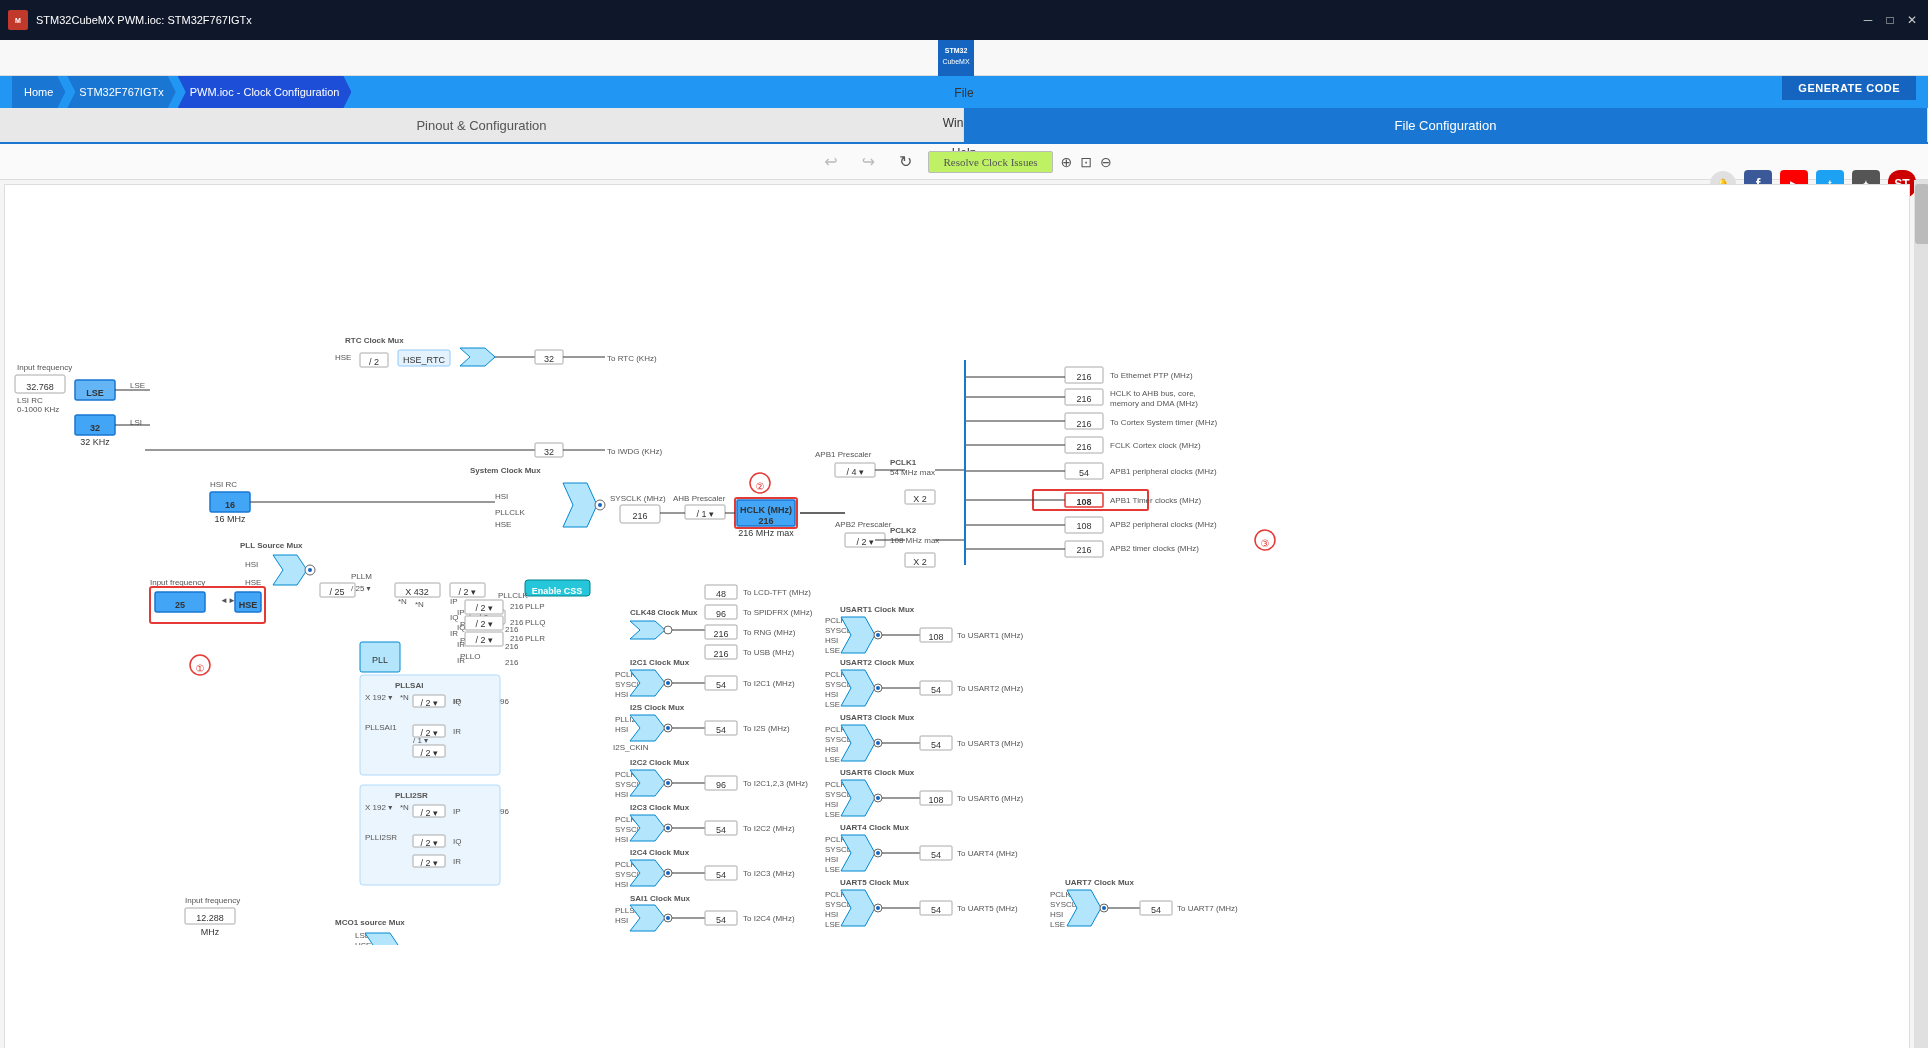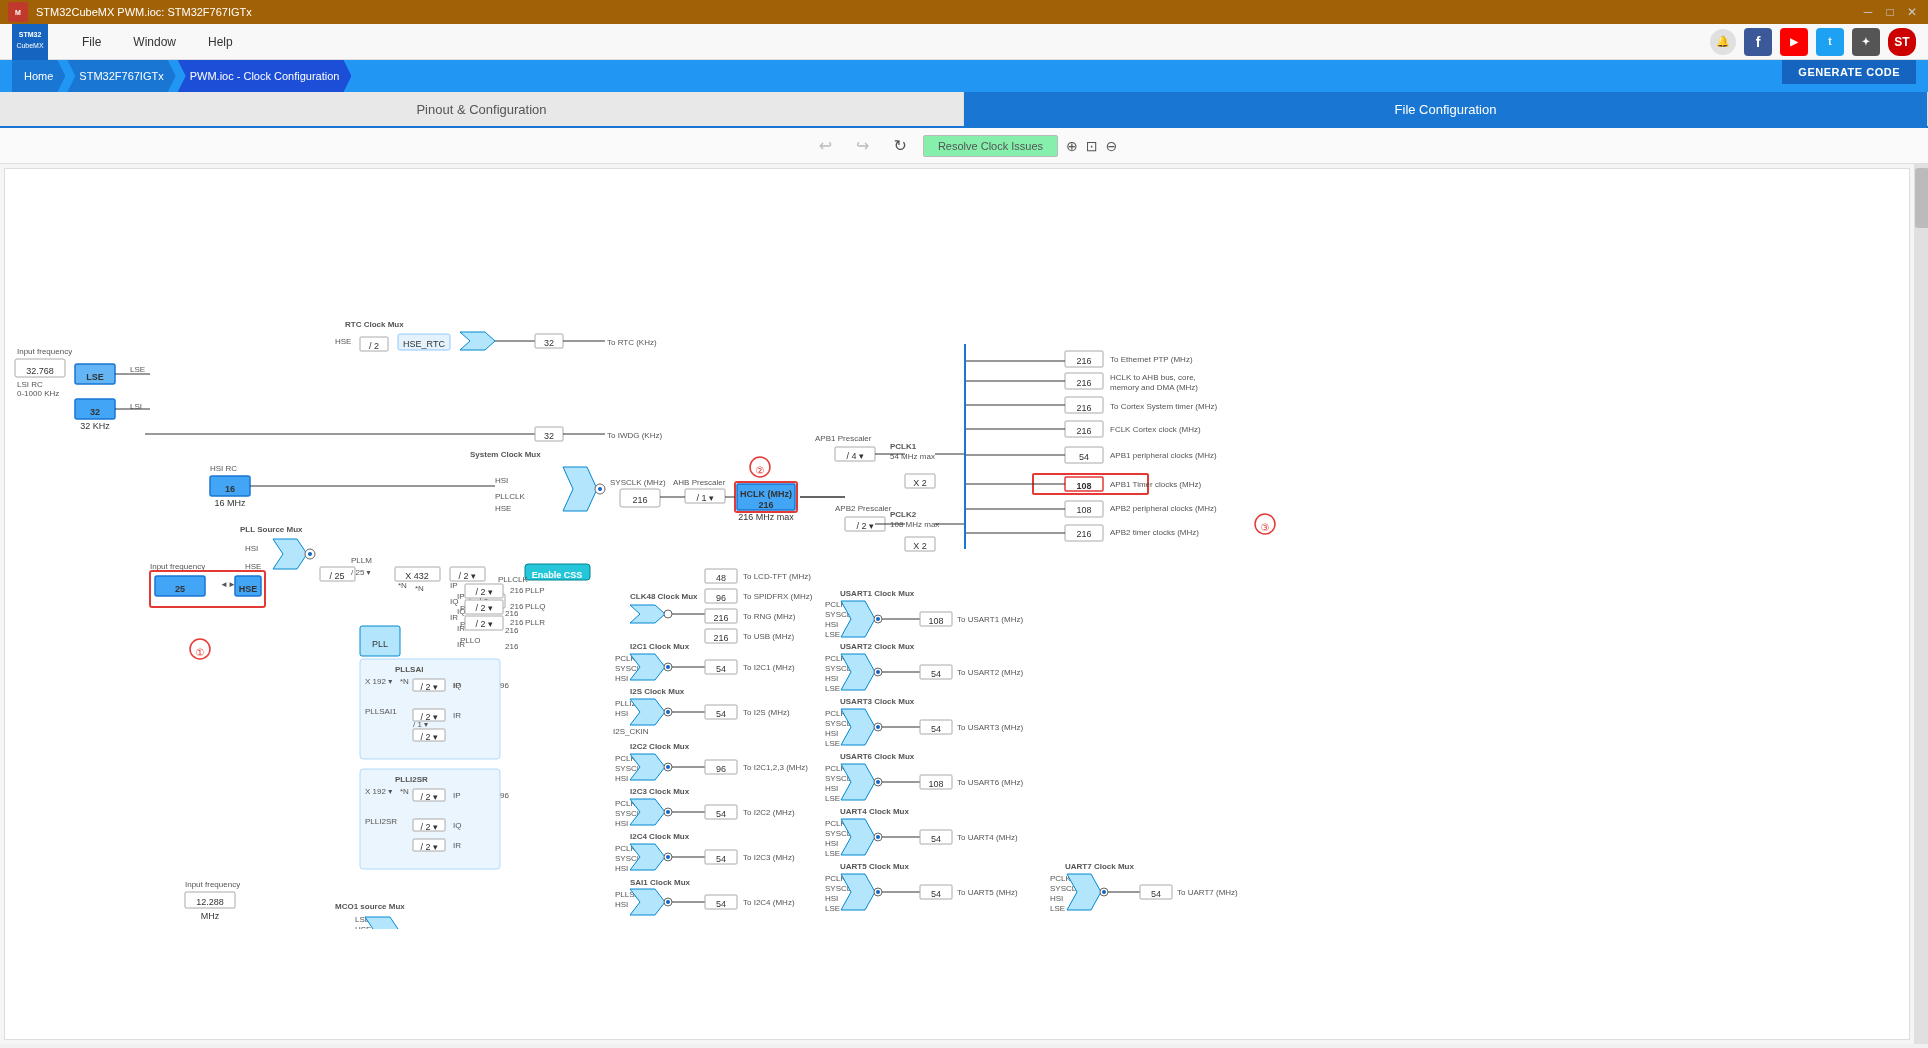--- a/index.html
+++ b/index.html
@@ -1,41 +1,42 @@
 <!DOCTYPE html>
 <html><head>
   <meta charset="utf-8">
   <style>
     * { box-sizing: border-box; margin: 0; padding: 0; }
     body { font-family: 'Segoe UI', Arial, sans-serif; font-size: 11px; background: #f0f0f0; overflow: hidden; width: 1928px; height: 1048px; }
 
     
     .title-bar {
-      background: #a16207;
+      background: #0f172a;
       color: white;
       display: flex;
       align-items: center;
-      height: 24px;
+      height: 40px;
       padding: 0 8px;
       justify-content: space-between;
     }
     .title-bar-left { display: flex; align-items: center; gap: 8px; font-size: 11px; }
     .title-bar-logo { width: 20px; height: 20px; background: #c0392b; border-radius: 2px; display: flex; align-items: center; justify-content: center; color: white; font-size: 8px; font-weight: bold; }
     .title-bar-controls { display: flex; gap: 6px; }
     .title-bar-btn { width: 16px; height: 16px; display: flex; align-items: center; justify-content: center; cursor: pointer; color: #ccc; font-size: 12px; }
 
     
     .menu-bar {
       background: #f8f8f8;
       display: flex;
       align-items: center;
       height: 36px;
       padding: 0 12px;
       border-bottom: 1px solid #ddd;
       gap: 4px;
+      flex-direction: column;
     }
     .menu-logo { display: flex; align-items: center; gap: 6px; margin-right: 16px; }
     .menu-logo-img { width: 36px; height: 36px; background: #1565c0; display: flex; align-items: center; justify-content: center; }
     .menu-item { padding: 6px 14px; cursor: pointer; font-size: 12px; color: #333; }
     .menu-right { margin-left: auto; display: flex; align-items: center; gap: 8px; }
     .social-icon { width: 28px; height: 28px; border-radius: 4px; display: flex; align-items: center; justify-content: center; cursor: pointer; font-size: 14px; font-weight: bold; }
 
     
     .breadcrumb {
       background: #2196f3;
@@ -103,27 +104,28 @@
     .toolbar-btn {
       padding: 4px 8px;
       cursor: pointer;
       color: #555;
       font-size: 16px;
       border: none;
       background: transparent;
     }
     .toolbar-btn.disabled { color: #bbb; cursor: default; }
     .resolve-btn {
-      background: #86efac;
+      background: #bef264;
       border: 1px solid #bbb;
       padding: 4px 14px;
       font-size: 11px;
       cursor: pointer;
       color: #555;
       border-radius: 2px;
+      font-family: Liberation Serif, serif;
     }
     .zoom-btn { font-size: 14px; color: #555; cursor: pointer; background: none; border: none; }
 
     
     .main-content {
       display: flex;
       height: calc(1048px - 28px - 36px - 32px - 36px - 36px);
       background: #f5f5f5;
       overflow: hidden;
     }

